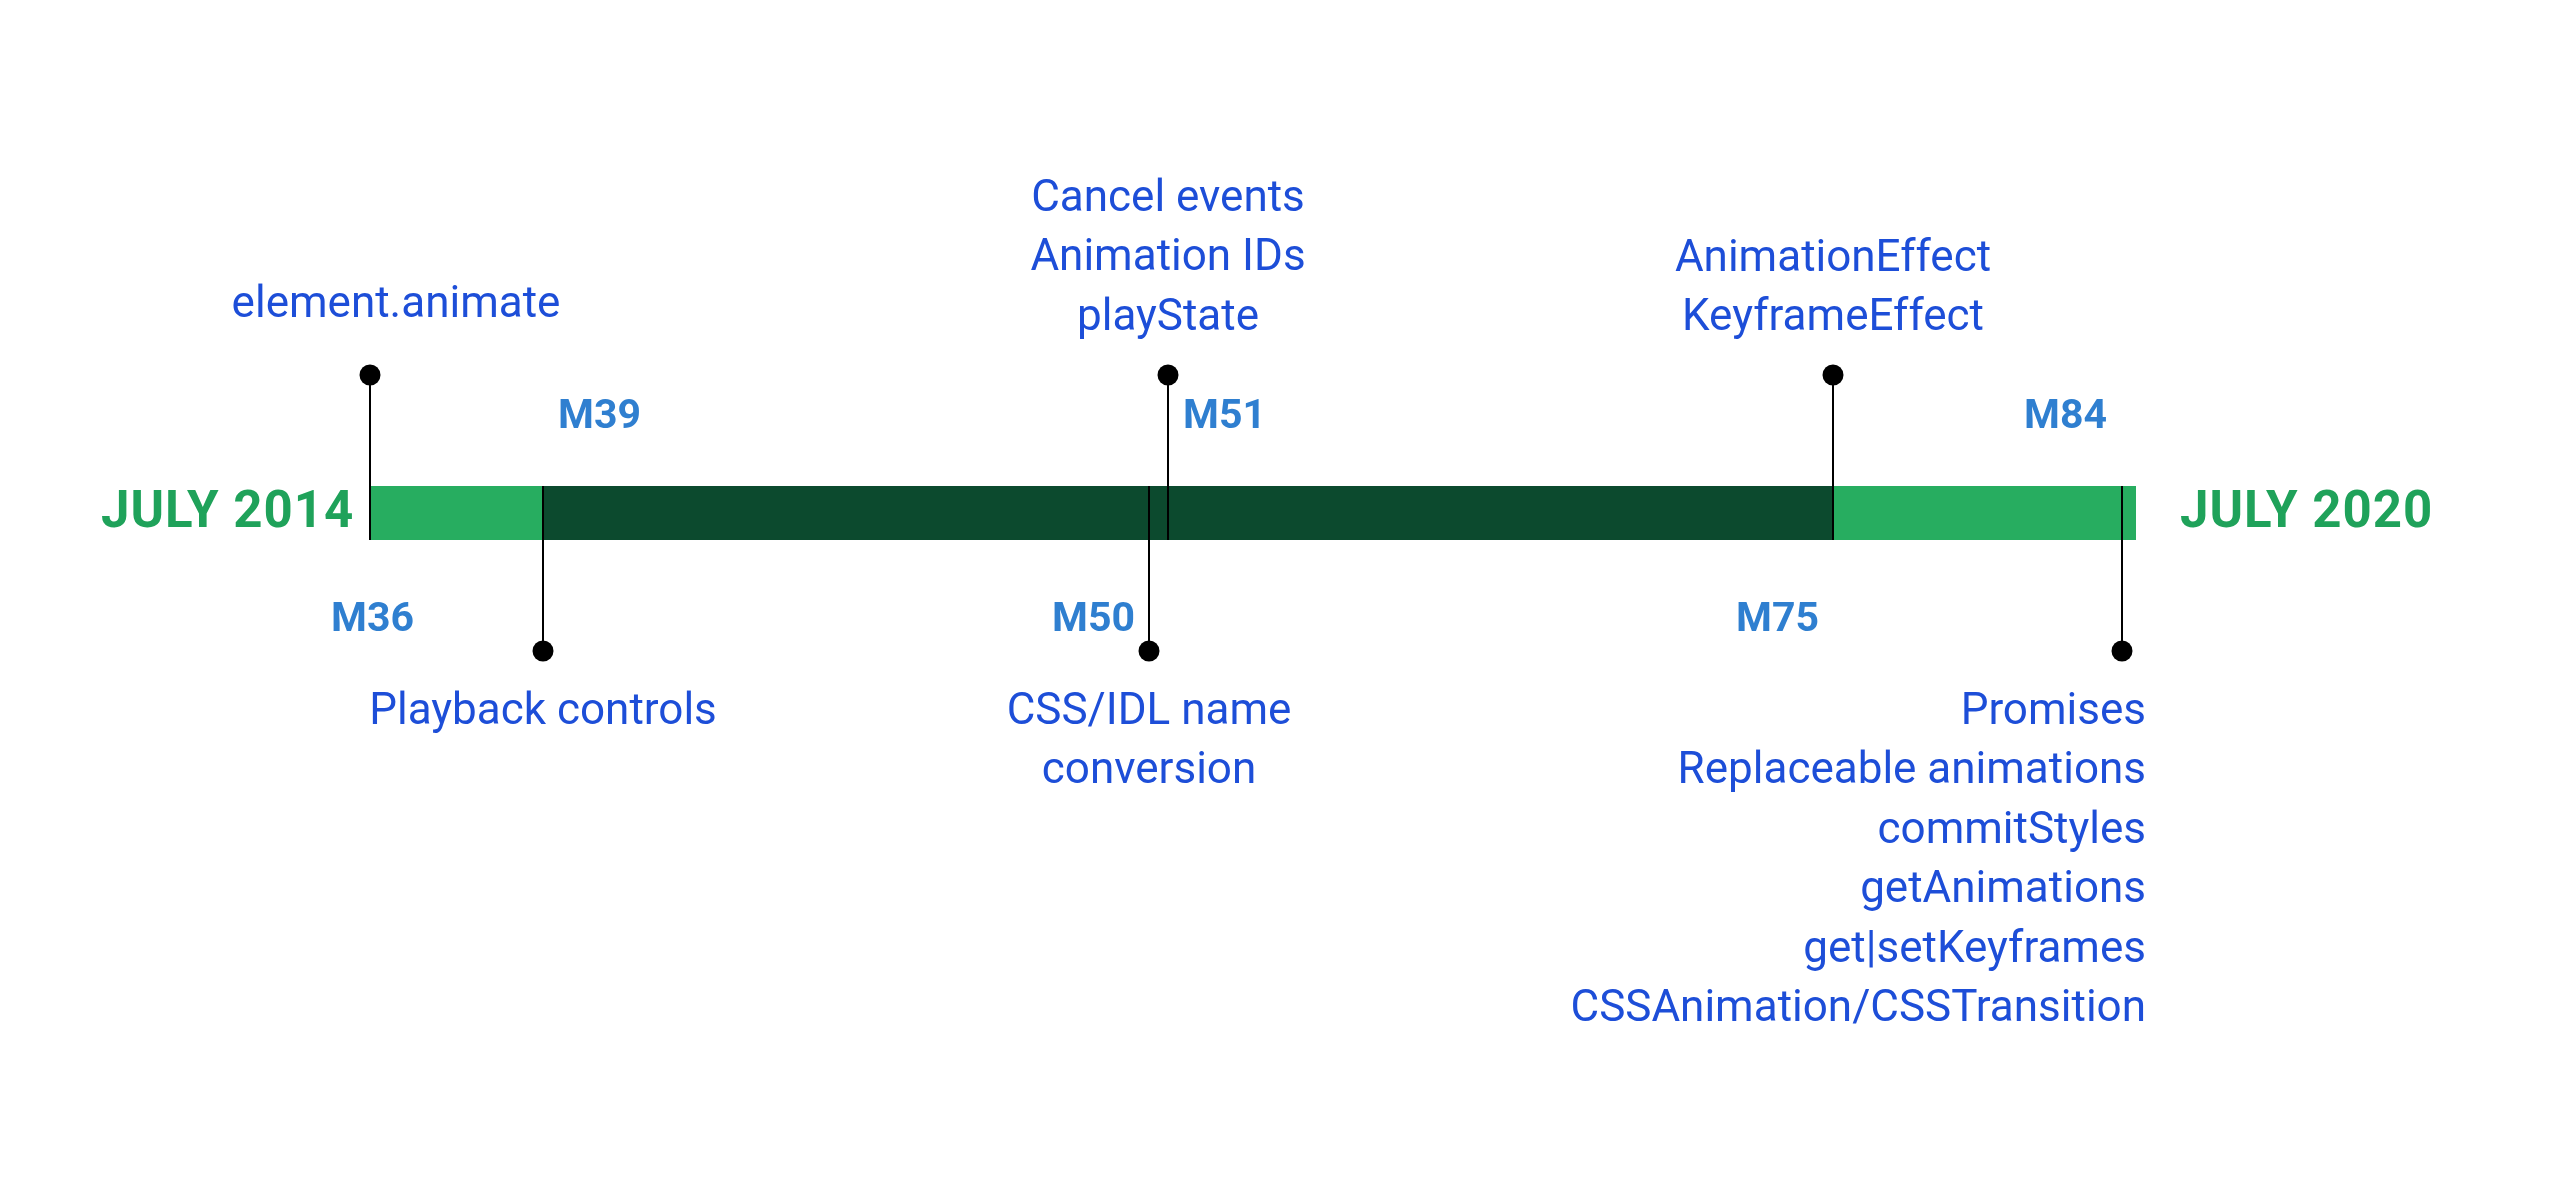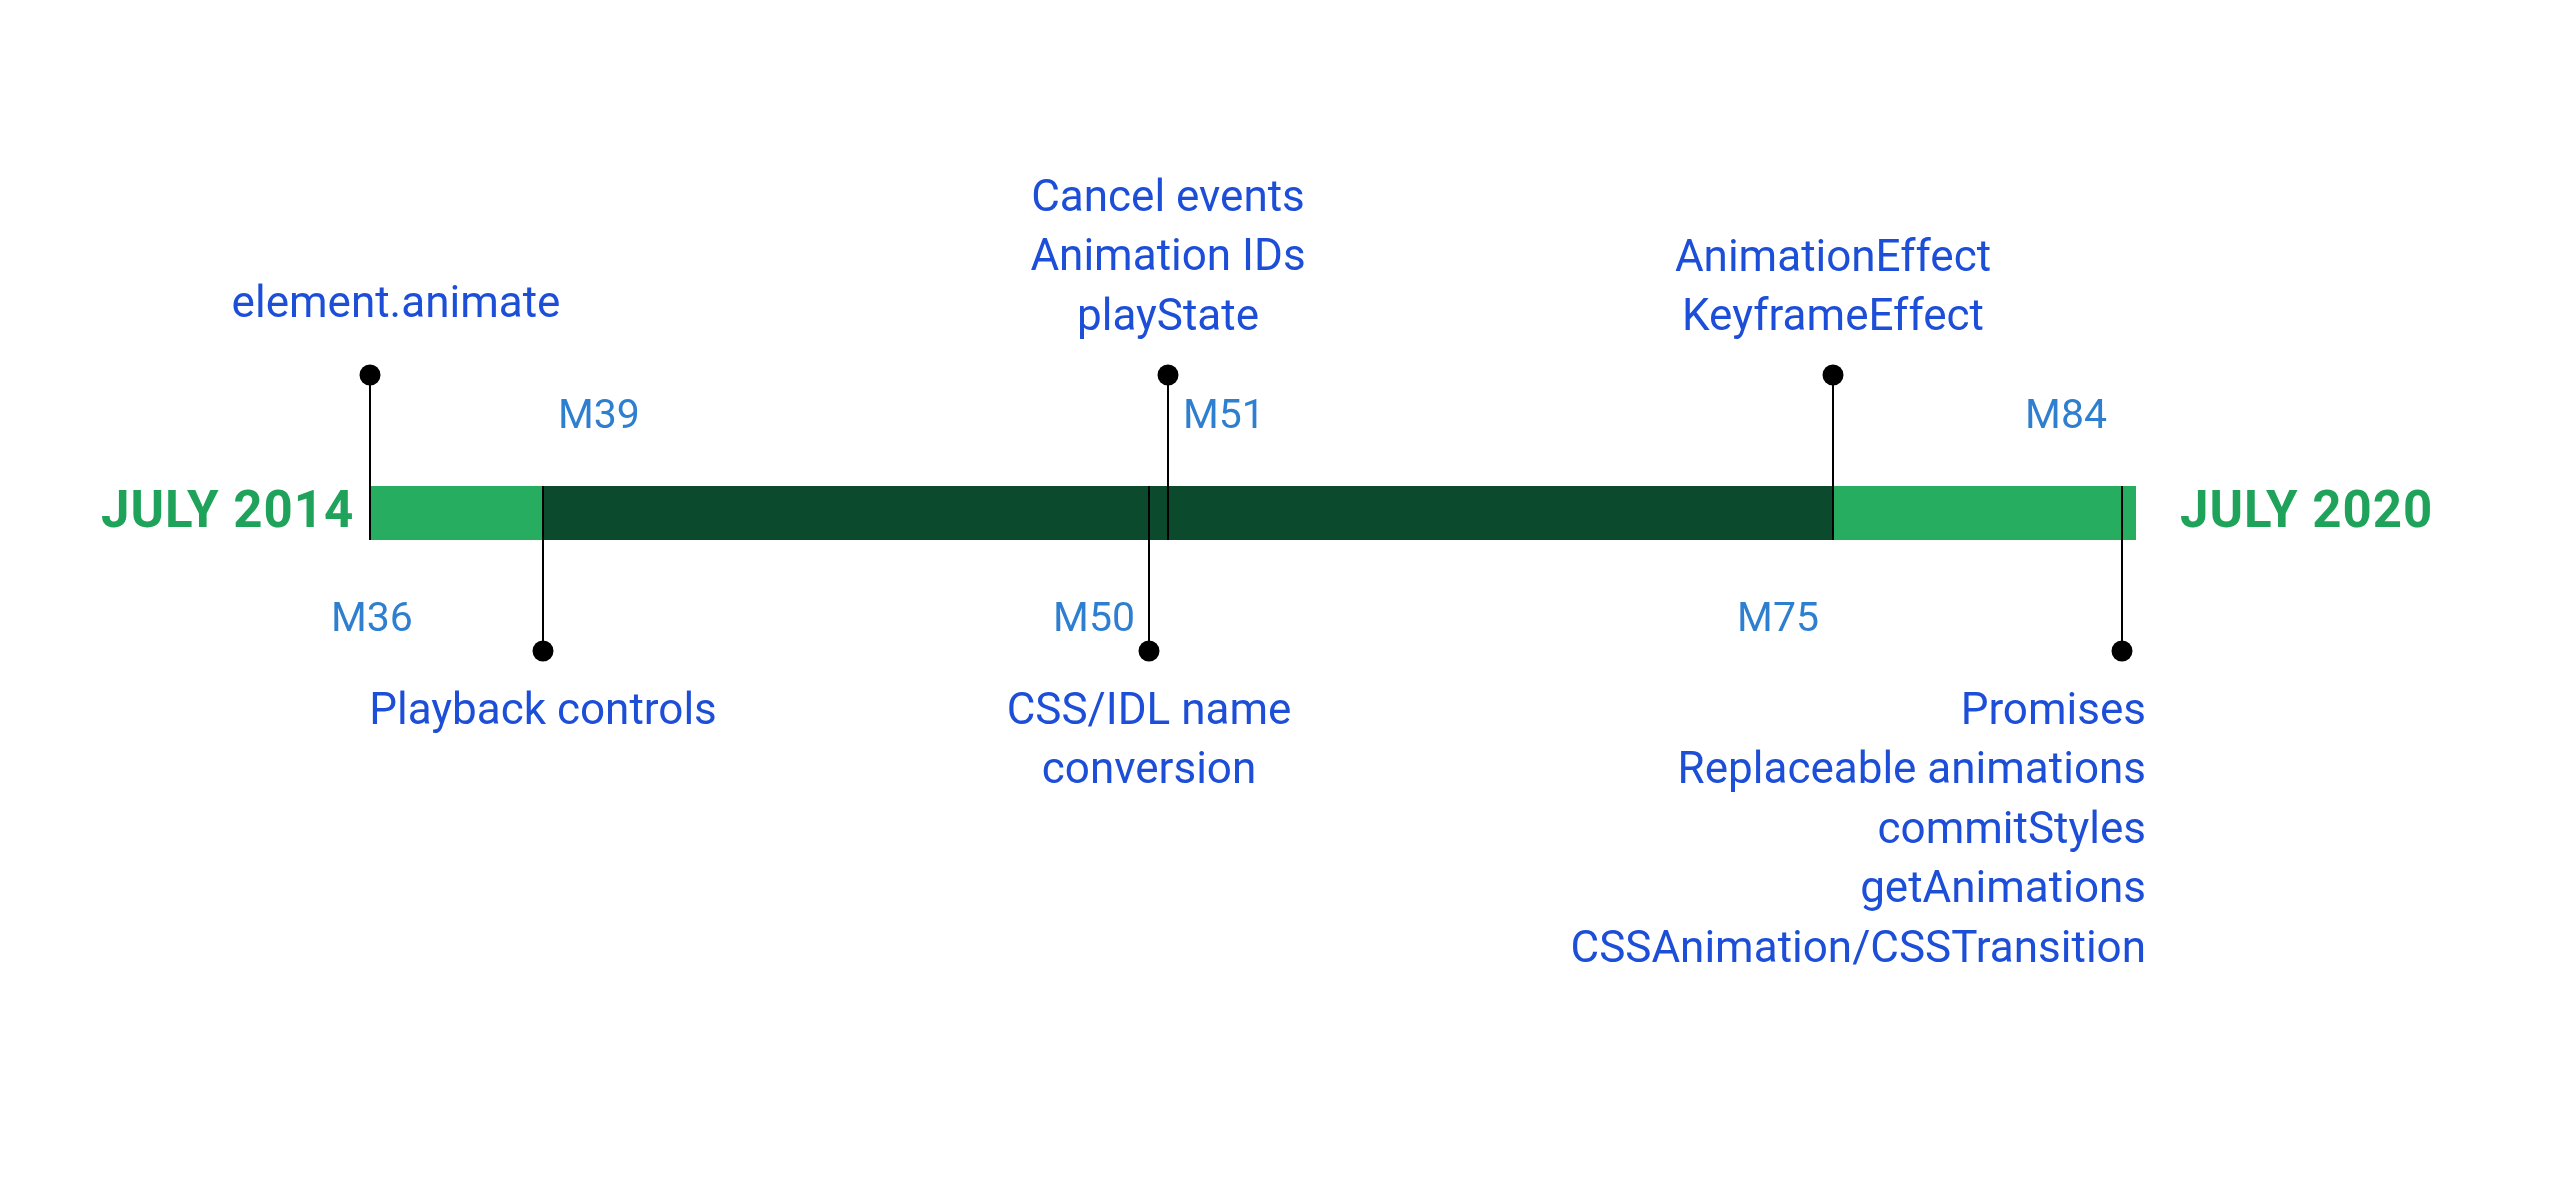--- a/index.html
+++ b/index.html
@@ -9,21 +9,21 @@
   .date-label { position: absolute; font-size: 51px; font-weight: 700; letter-spacing: 1px; }
   .date-left  { color: #1fa25a; }
   .date-right { color: #1fa25a; }
 
   .bar-outer { position: absolute; height: 54px; background: #27ad60; }
   .bar-inner { position: absolute; height: 54px; background: #0c4a2e; }
 
   .tick { position: absolute; width: 1.9px; background: #000; }
   .dot  { position: absolute; width: 21px; height: 21px; background: #000; border-radius: 50%; transform: translate(-50%,-50%); }
 
-  .mlabel { position: absolute; color: #2f7fd0; font-size: 41px; font-weight: 400; }
+  .mlabel { position: absolute; color: #2f7fd0; font-size: 41px; font-weight: 700; }
 
   .feat { position: absolute; color: #1d4ed8; font-size: 44px; line-height: 1.35; white-space: nowrap; }
   .feat.center { text-align: center; transform: translateX(-50%); }
   .feat.right  { text-align: right; transform: translateX(-100%); }
 </style>
 </head>
 <body>
 
 <div class="stage" id="stage">
   <div class="date-label date-left" style="top:480px; left:101px;">JULY 2014</div>
@@ -66,16 +66,17 @@
       <div>KeyframeEffect</div>
     </div>
     <div class="tick" style="left: 2121px; top: 486px; height: 165px;"></div>
     <div class="dot" style="left: 2122px; top: 651px;"></div>
     <div class="mlabel" style="top: 390px; left: 2107px; transform: translateX(-100%);">M84</div>
     <div class="feat right" style="top: 680px; left: 2146px;">
       <div>Promises</div>
       <div>Replaceable animations</div>
       <div>commitStyles</div>
       <div>getAnimations</div>
+      <div>get|setKeyframes</div>
       <div>CSSAnimation/CSSTransition</div>
     </div>
   </div>
 
 
 </body></html>

